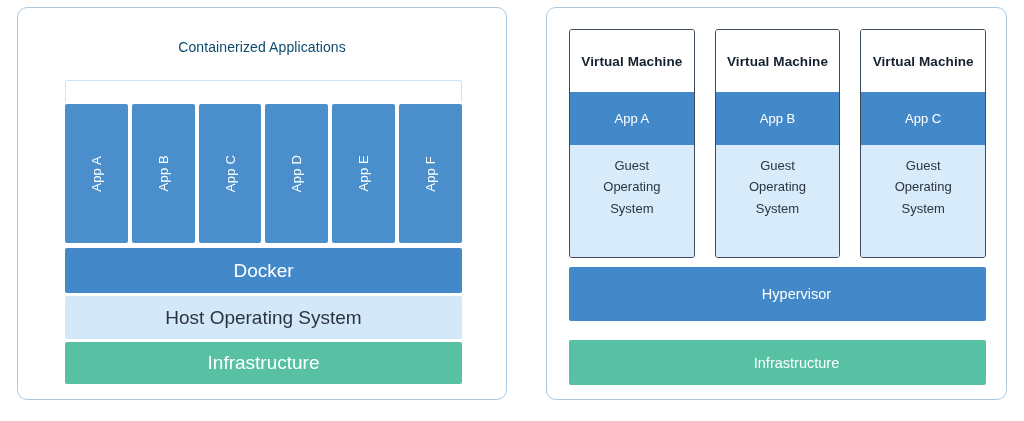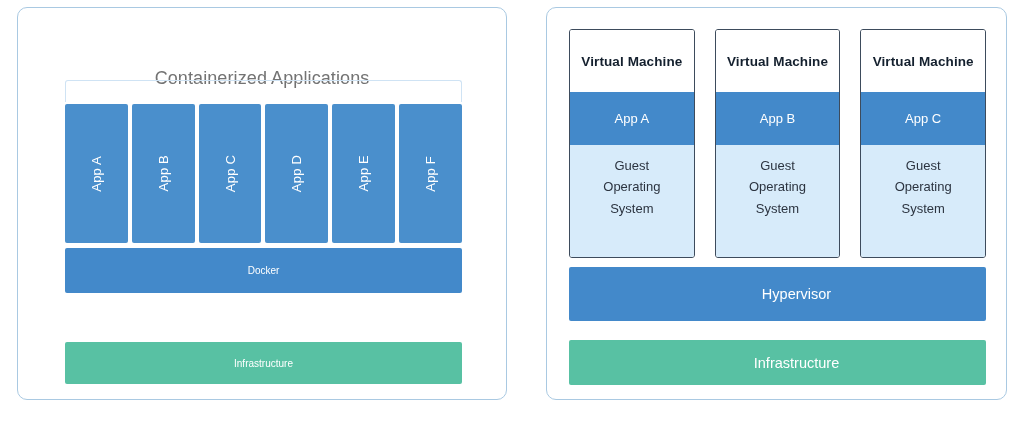--- a/index.html
+++ b/index.html
@@ -31,24 +31,23 @@
   }
   .panel-left  { left: 17px;  top: 7px; width: 490px; height: 393px; }
   .panel-right { left: 546px; top: 7px; width: 461px; height: 393px; }
 
   
   .container-title {
     position: absolute;
     left: 0; right: 0;
     top: 31px;
     text-align: center;
-    font-size: 18px;
-    color: #737373;
+    font-size: 14px;
+    color: #0c4a6e;
     letter-spacing: .1px;
-    margin-top: 29px;
   }
 
   
   .app-bracket {
     position: absolute;
     box-sizing: border-box;
     left: 47px;
     top: 72px;
     width: 397px;
     height: 22px;
@@ -85,21 +84,21 @@
 
   .stack-bar {
     position: absolute;
     left: 47px;
     width: 397px;
     box-sizing: border-box;
     display: flex;
     align-items: center;
     justify-content: center;
     border-radius: 2px;
-    font-size: 10px;
+    font-size: 19px;
   }
   .bar-docker  { top: 240px; height: 45px; background: #4389ca; color: #ffffff; }
   .bar-hostos  { top: 288px; height: 43px; background: #d3e8f8; color: #2c3440; }
   .bar-infra-l { top: 334px; height: 42px; background: #58c1a3; color: #ffffff; }
 
   
   .vm-row {
     position: absolute;
     left: 22px;
     top: 21px;
@@ -194,20 +193,21 @@
       <div class="app-box">
         <span class="vlabel">App E</span>
       </div>
       <div class="app-box">
         <span class="vlabel">App F</span>
       </div>
     </div>
 
     <div class="stack-bar bar-docker">Docker</div>
 
+    <div class="stack-bar bar-hostos">Host Operating System</div>
 
     <div class="stack-bar bar-infra-l">Infrastructure</div>
   </div>
 
   <div class="panel panel-right">
 
     <div class="vm-row">
       <div class="vm-box">
         <div class="vm-title">Virtual Machine</div>
         <div class="vm-app">App A</div>

